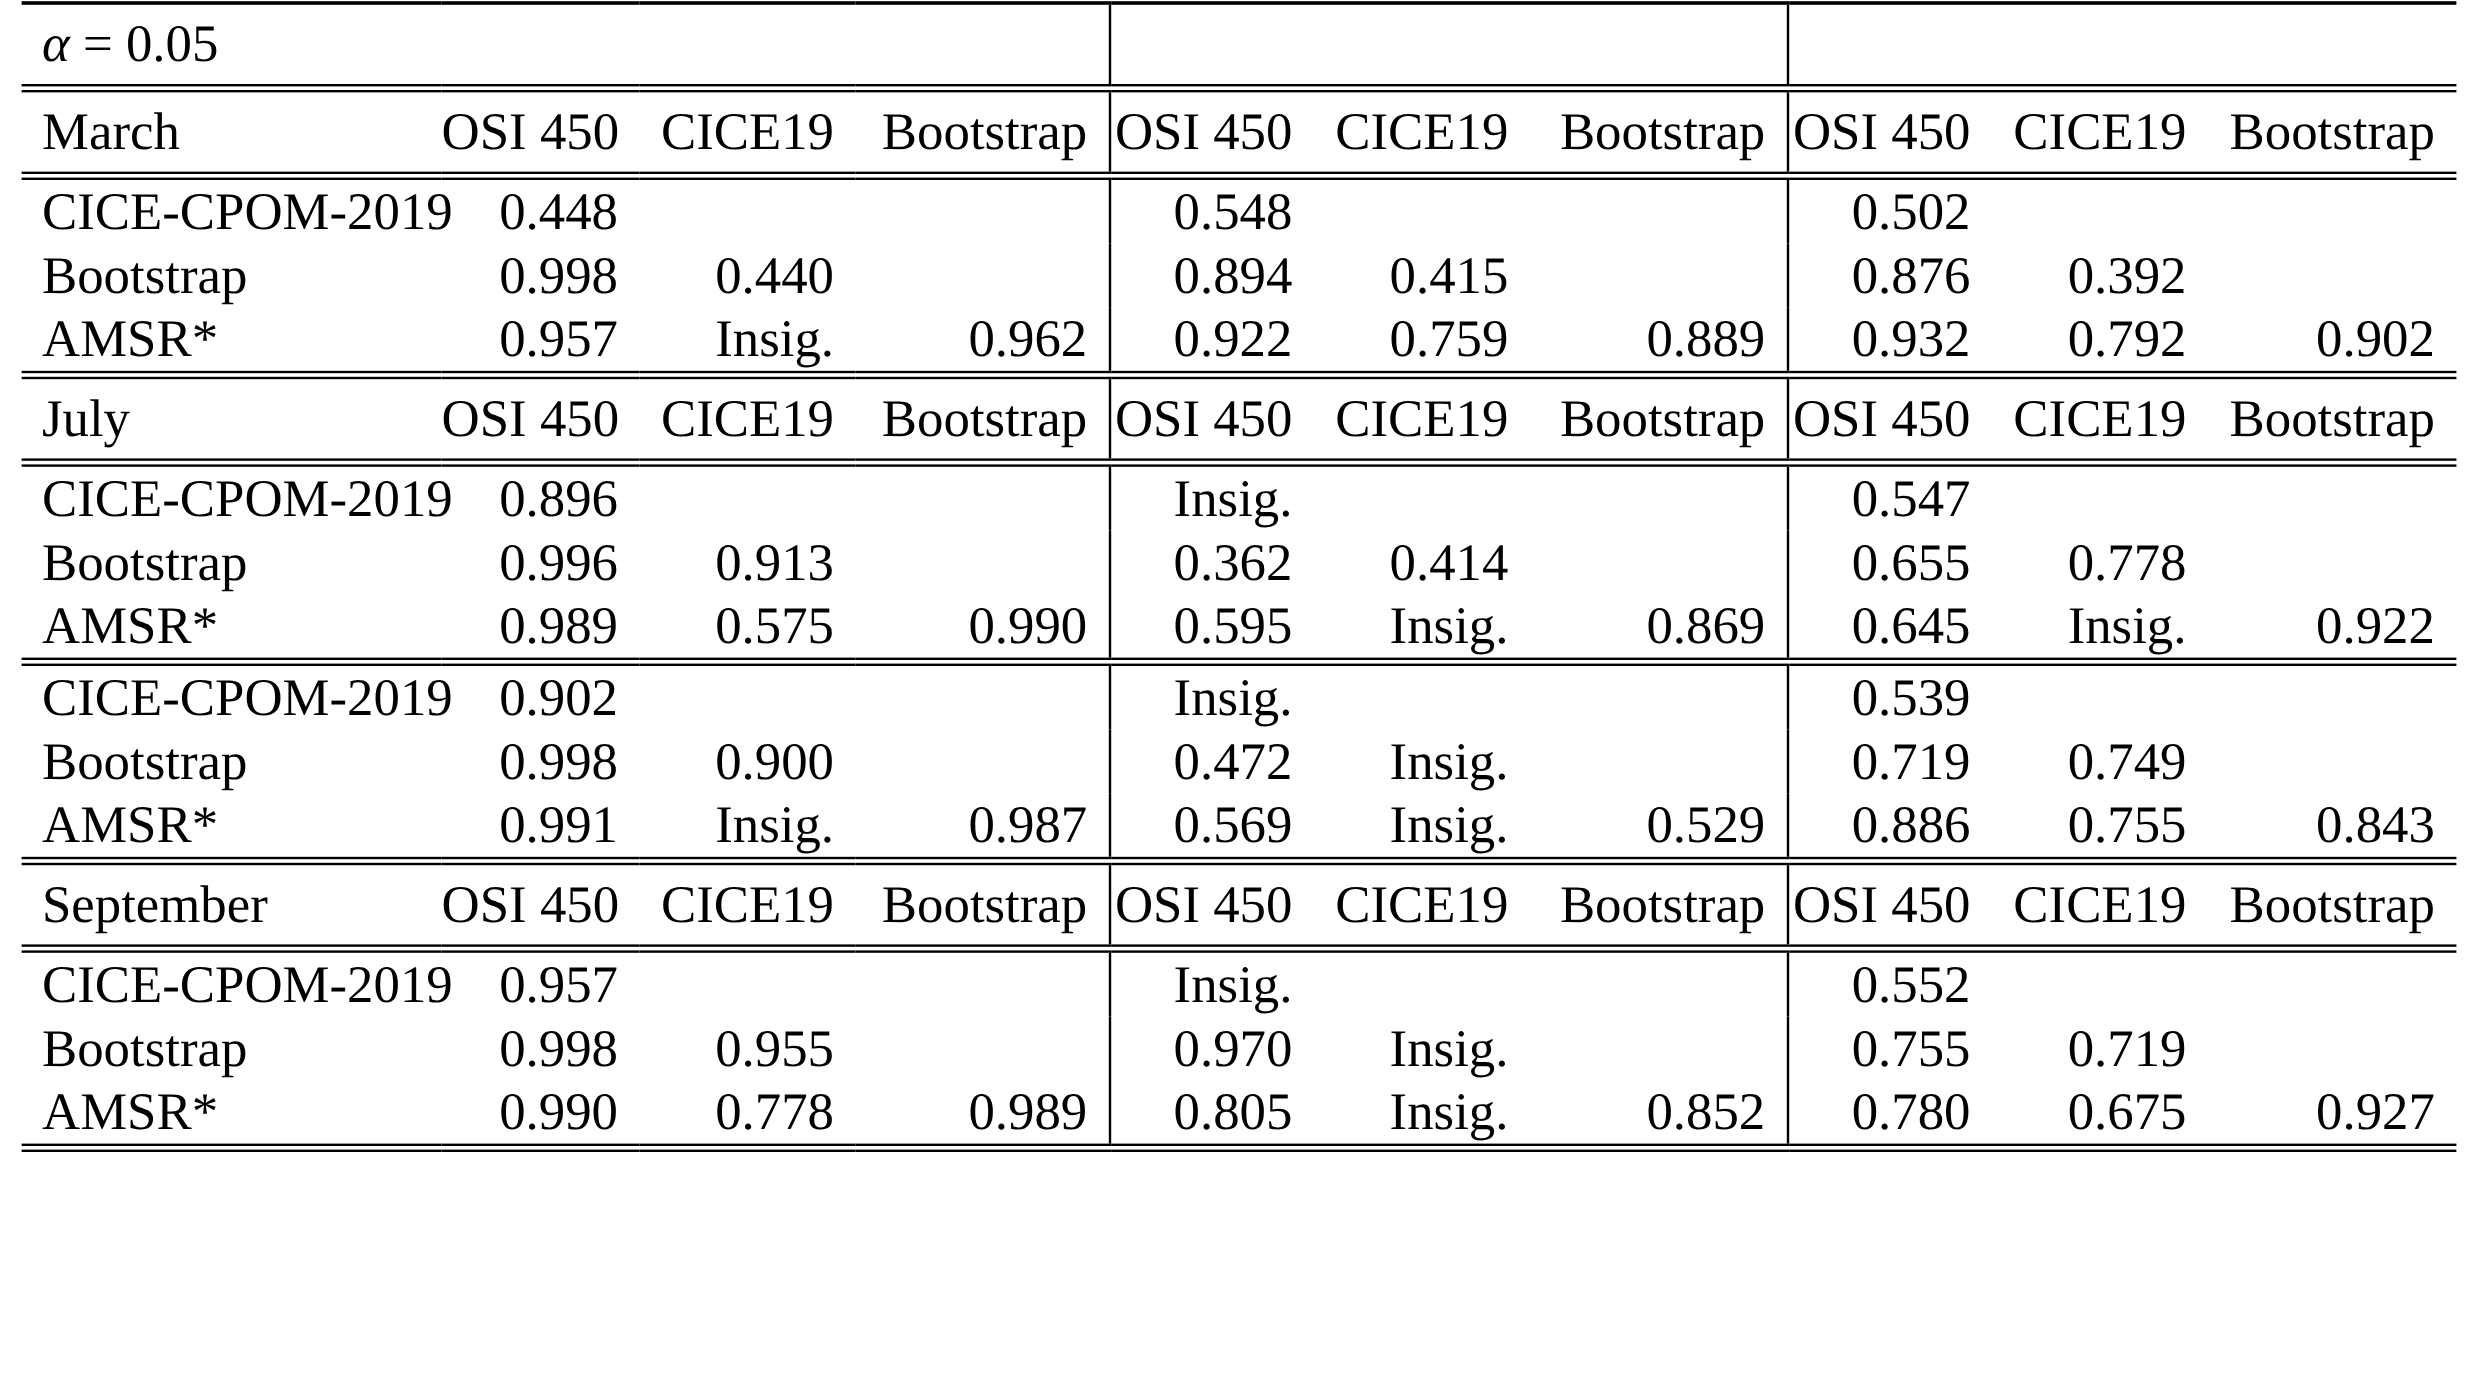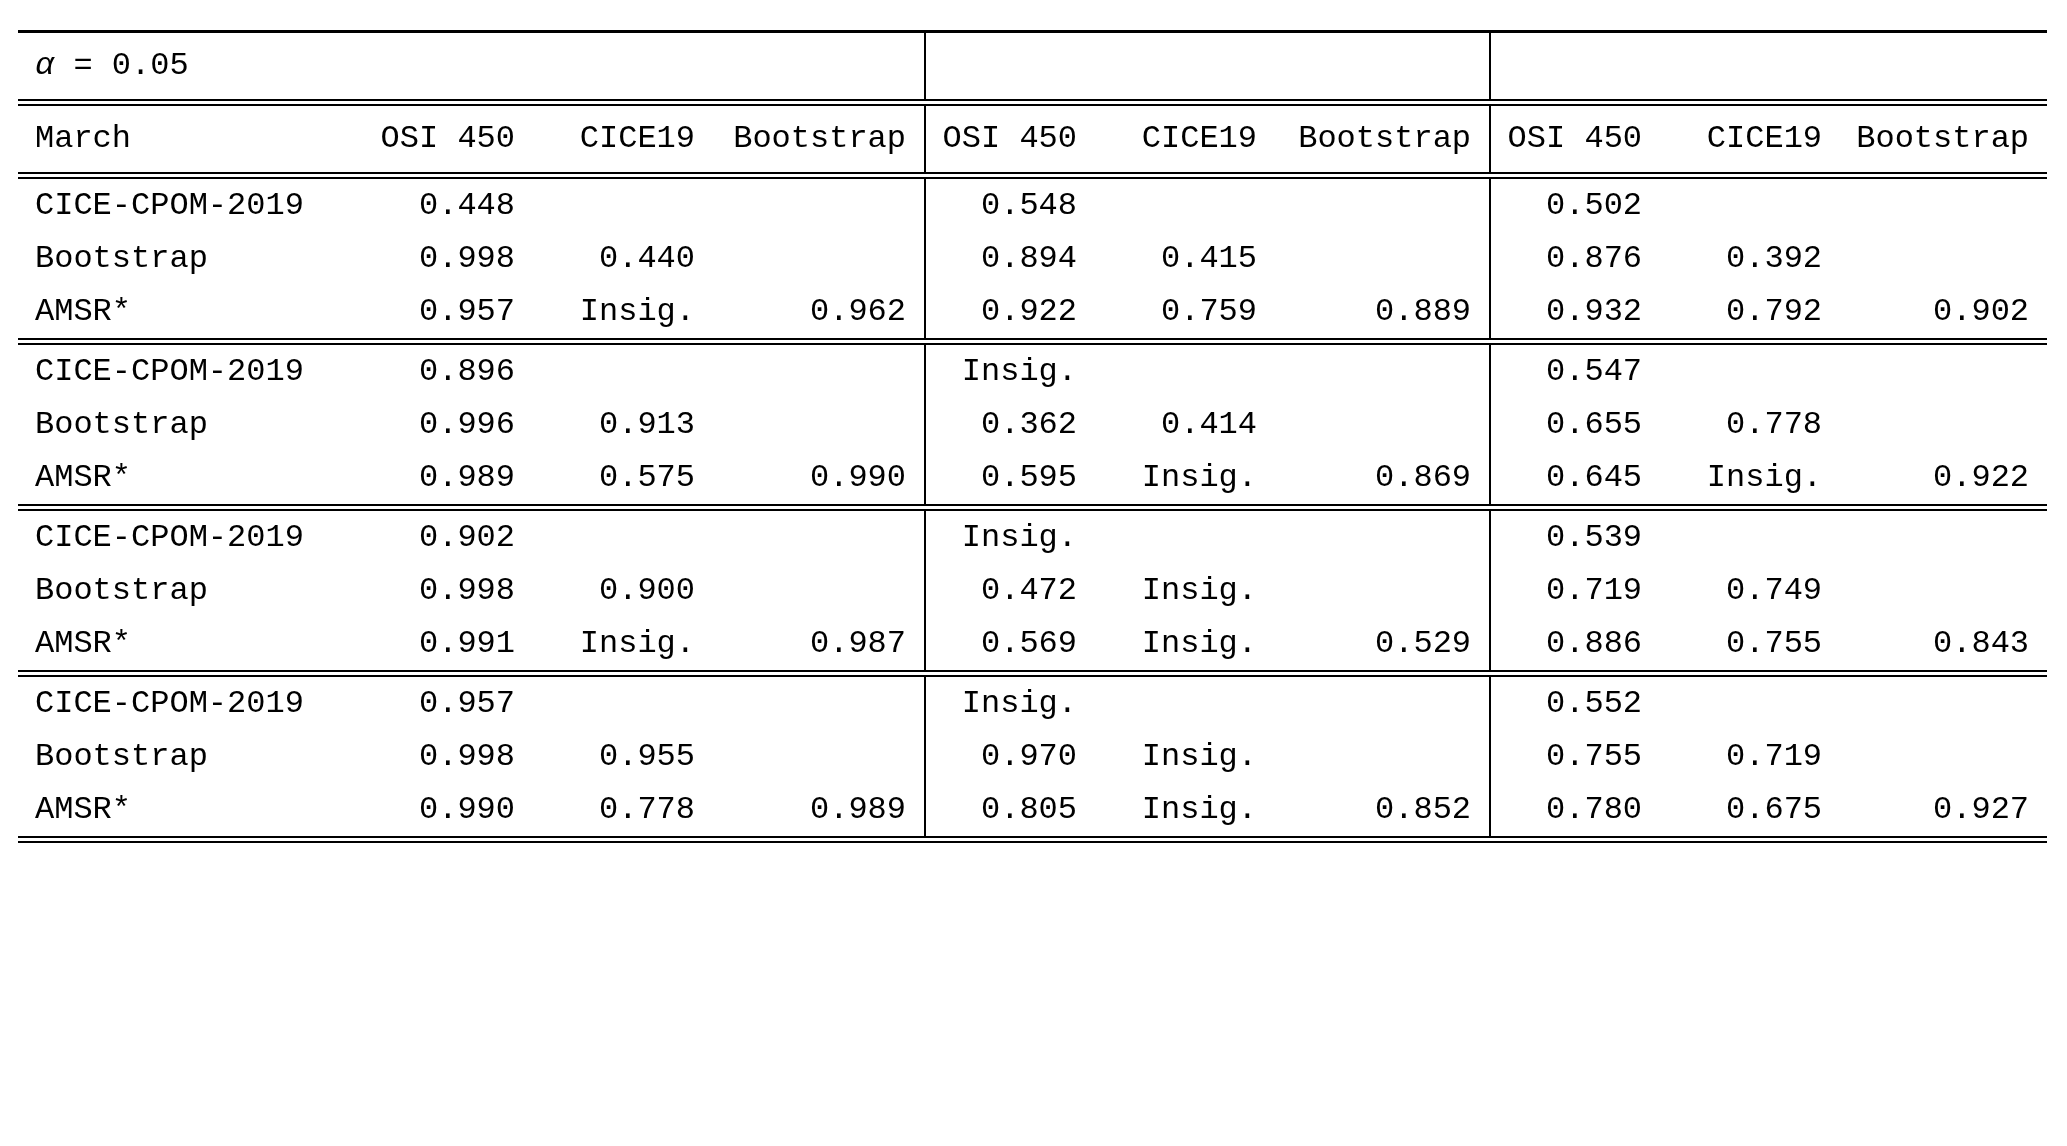--- a/index.html
+++ b/index.html
@@ -1,17 +1,17 @@
 <!DOCTYPE html>
 <html><head>
 <meta charset="utf-8">
 <style>
   html,body{margin:0;padding:0;background:#ffffff;}
   body{width:2067px;height:1146px;font-family:"Liberation Serif",serif;color:#000;}
-  table.corr{border-collapse:collapse;table-layout:fixed;margin:30px 0 0 18px;width:2029px;font-size:32px;line-height:1;font-family:Liberation Mono, monospace;}
+  table.corr{border-collapse:collapse;table-layout:fixed;margin:1px 0 0 18px;width:2029px;font-size:44px;line-height:1;}
   td{padding:0;white-space:nowrap;vertical-align:middle;}
   td.lbl{text-align:left;padding-left:17px;}
   td.num{text-align:right;padding-right:18px;}
   td.grp{text-align:center;}
   td.sep{border-left:2px solid #000;}
   tr.r-alpha td{border-top:3px solid #000;border-bottom:7px double #000;height:66px;}
   tr.r-corr td{border-bottom:7px double #000;height:70px;}
   tr.r-month td{border-bottom:7px double #000;height:66px;}
   tr.r-data td{height:53px;}
   tr.r-last td{border-bottom:7px double #000;}
@@ -84,20 +84,32 @@
     <td class="num">Insig.</td>
     <td class="num">0.962</td>
     <td class="num sep">0.922</td>
     <td class="num">0.759</td>
     <td class="num">0.889</td>
     <td class="num sep">0.932</td>
     <td class="num">0.792</td>
     <td class="num">0.902</td>
   </tr>
 
+  <tr class="r-month">
+    <td class="lbl">July</td>
+    <td class="num">OSI 450</td>
+    <td class="num">CICE19</td>
+    <td class="num">Bootstrap</td>
+    <td class="num sep">OSI 450</td>
+    <td class="num">CICE19</td>
+    <td class="num">Bootstrap</td>
+    <td class="num sep">OSI 450</td>
+    <td class="num">CICE19</td>
+    <td class="num">Bootstrap</td>
+  </tr>
   <tr class="r-data">
     <td class="lbl">CICE-CPOM-2019</td>
     <td class="num">0.896</td>
     <td class="num"></td>
     <td class="num"></td>
     <td class="num sep">Insig.</td>
     <td class="num"></td>
     <td class="num"></td>
     <td class="num sep">0.547</td>
     <td class="num"></td>
@@ -158,20 +170,32 @@
     <td class="num">Insig.</td>
     <td class="num">0.987</td>
     <td class="num sep">0.569</td>
     <td class="num">Insig.</td>
     <td class="num">0.529</td>
     <td class="num sep">0.886</td>
     <td class="num">0.755</td>
     <td class="num">0.843</td>
   </tr>
 
+  <tr class="r-month">
+    <td class="lbl">September</td>
+    <td class="num">OSI 450</td>
+    <td class="num">CICE19</td>
+    <td class="num">Bootstrap</td>
+    <td class="num sep">OSI 450</td>
+    <td class="num">CICE19</td>
+    <td class="num">Bootstrap</td>
+    <td class="num sep">OSI 450</td>
+    <td class="num">CICE19</td>
+    <td class="num">Bootstrap</td>
+  </tr>
   <tr class="r-data">
     <td class="lbl">CICE-CPOM-2019</td>
     <td class="num">0.957</td>
     <td class="num"></td>
     <td class="num"></td>
     <td class="num sep">Insig.</td>
     <td class="num"></td>
     <td class="num"></td>
     <td class="num sep">0.552</td>
     <td class="num"></td>

